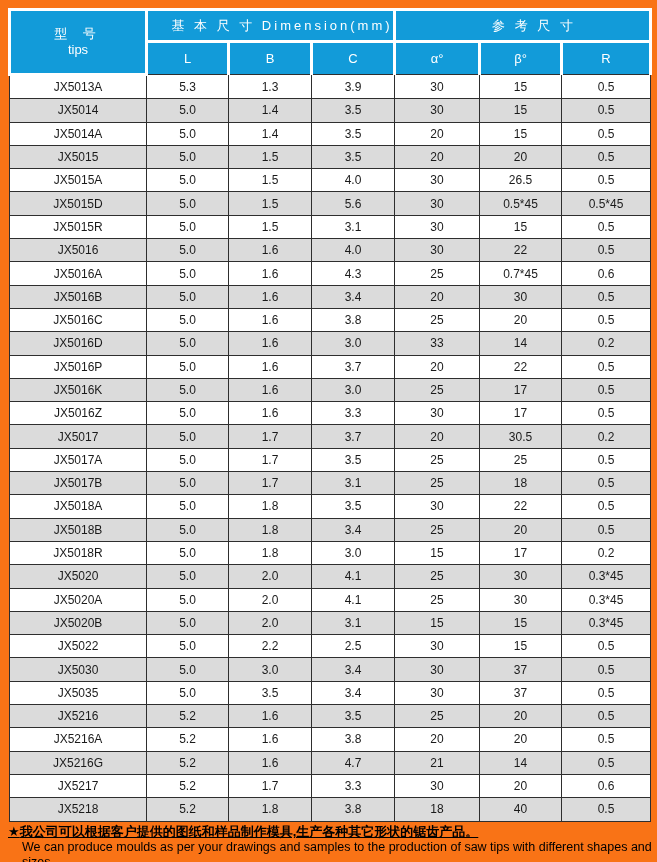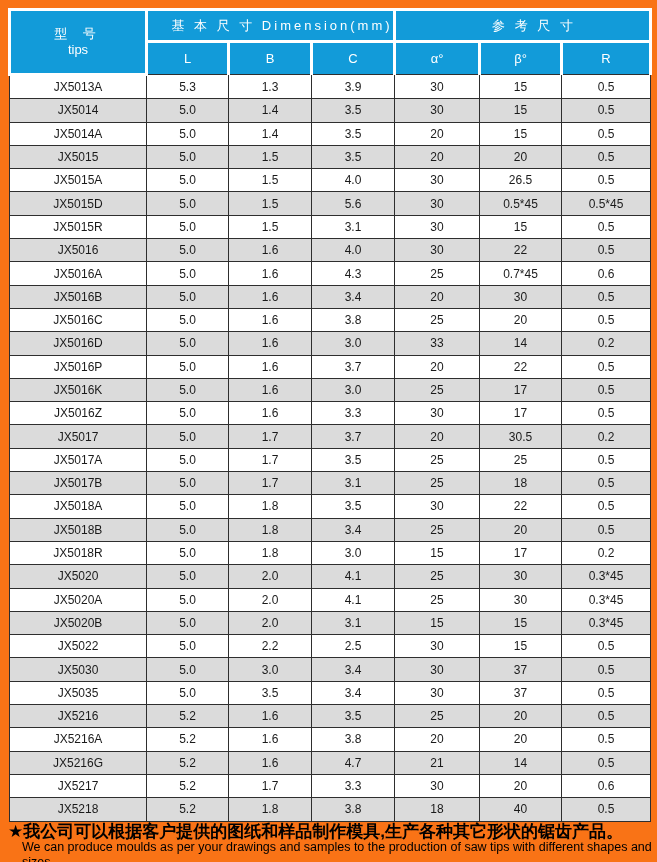--- a/index.html
+++ b/index.html
@@ -53,23 +53,24 @@
   table.spec tbody tr.alt td { background: #DBDBDB; }
   
   .footer {
     position: absolute;
     left: 8px;
     top: 824px;
     width: 644px;
     color: #000000;
   }
   .footer .cn-line {
-    font-size: 17px;
+    font-size: 13px;
     line-height: 16px;
     font-weight: 600;
+    text-decoration: underline;
   }
   .footer .en-line {
     font-size: 12.5px;
     line-height: 15px;
     padding-left: 14px;
   }
   .star { font-weight: normal; }
 </style>
 </head>
 <body>

